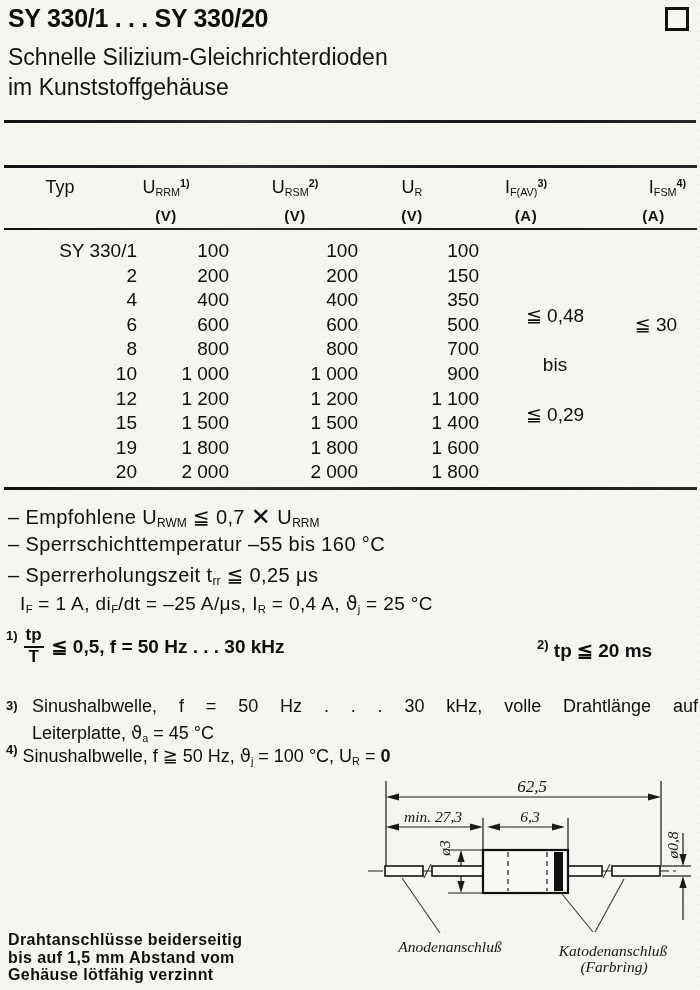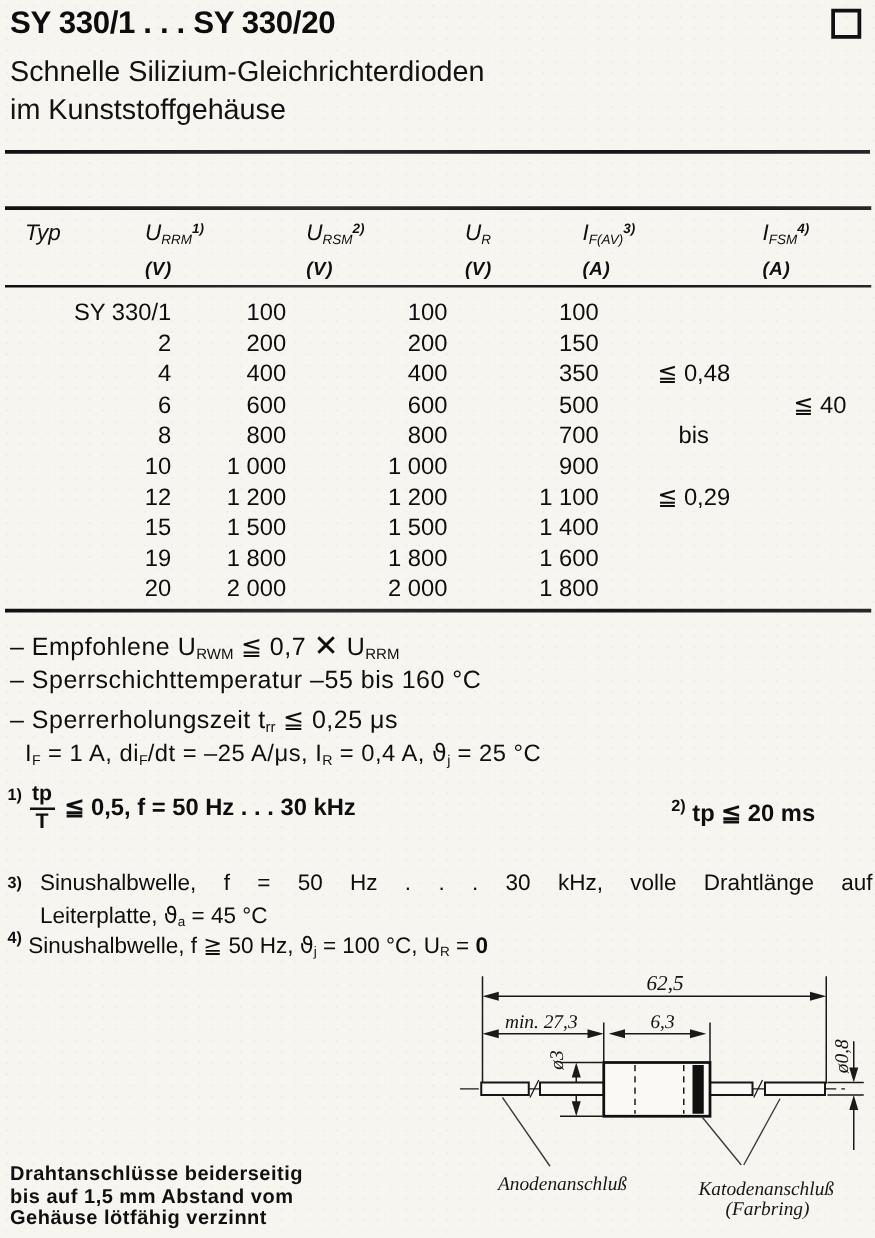--- a/index.html
+++ b/index.html
@@ -18,34 +18,34 @@
   
   .title{left:8px;top:4px;font-size:25px;font-weight:700;letter-spacing:-0.3px;color:#0d0d0d;white-space:nowrap;}
   .subtitle{left:8px;top:42px;font-size:23px;line-height:30px;font-weight:400;color:#121212;}
   .corner-box{left:665px;top:7px;width:18px;height:18px;border:3.5px solid #111;background:transparent;}
   .rule{background:linear-gradient(90deg,#101010,#2e2e2e 35%,#161616 70%,#272727);}
   .rule-subtitle{left:4px;width:692px;top:120px;height:3px;}
   .rule-top{left:4px;width:693px;top:165px;height:3px;}
   .rule-mid{left:4px;width:693px;top:228px;height:2px;}
   .rule-bottom{left:4px;width:693px;top:487px;height:3px;}
   
-  .th{top:172px;text-align:left;font-size:18px;color:#101010;line-height:22px;font-style:italic;}
+  .th{top:172px;text-align:center;font-size:18px;color:#101010;line-height:22px;}
   .th .unit{display:block;font-size:15px;margin-top:2px;font-weight:700;letter-spacing:0.5px;}
   sub{font-size:0.6em;vertical-align:-0.28em;letter-spacing:0;}
   sup{font-size:0.6em;vertical-align:0.55em;}
   .th sup{font-weight:700;}
   
   .rows{top:239px;left:0;width:700px;padding-left:35px;}
   .row{height:24.6px;position:relative;font-size:19px;line-height:24.6px;color:#0e0e0e;}
   .c{position:absolute;white-space:nowrap;}
   .c-typ {left:4px;  width:98px; text-align:right;}
   .c-urrm{left:108px;width:86px; text-align:right;}
   .c-ursm{left:235px;width:88px; text-align:right;}
   .c-ur  {left:352px;width:92px; text-align:right;}
-  .c-ifav{left:462px;width:116px;text-align:center;}
+  .c-ifav{left:462px;width:116px;text-align:center;margin-top:16px;}
   .c-ifsm{left:578px;width:86px; text-align:center;}
   
   .note{left:8px;font-size:20px;letter-spacing:0.4px;color:#0f0f0f;white-space:nowrap;}
   .note b{font-weight:400;font-size:1.2em;vertical-align:-1px;}
   .note i, .fn i{font-style:normal;font-family:"DejaVu Sans", sans-serif;}
   .n1{top:503px;} .n2{top:533px;} .n3{top:563px;}
   .n4{top:592px;left:20px;font-size:19px;}
   
   .fn{font-size:18px;color:#0f0f0f;}
   .mark{font-size:13px;vertical-align:8px;font-weight:700;}
@@ -133,21 +133,21 @@
         <div class="c c-ur">350</div>
         <div class="c c-ifav">≦ 0,48</div>
         <div class="c c-ifsm"></div>
       </div>
     <div class="row">
         <div class="c c-typ">6</div>
         <div class="c c-urrm">600</div>
         <div class="c c-ursm">600</div>
         <div class="c c-ur">500</div>
         <div class="c c-ifav"></div>
-        <div class="c c-ifsm">≦ 40</div>
+        <div class="c c-ifsm">≦ 30</div>
       </div>
     <div class="row">
         <div class="c c-typ">8</div>
         <div class="c c-urrm">800</div>
         <div class="c c-ursm">800</div>
         <div class="c c-ur">700</div>
         <div class="c c-ifav">bis</div>
         <div class="c c-ifsm"></div>
       </div>
     <div class="row">

